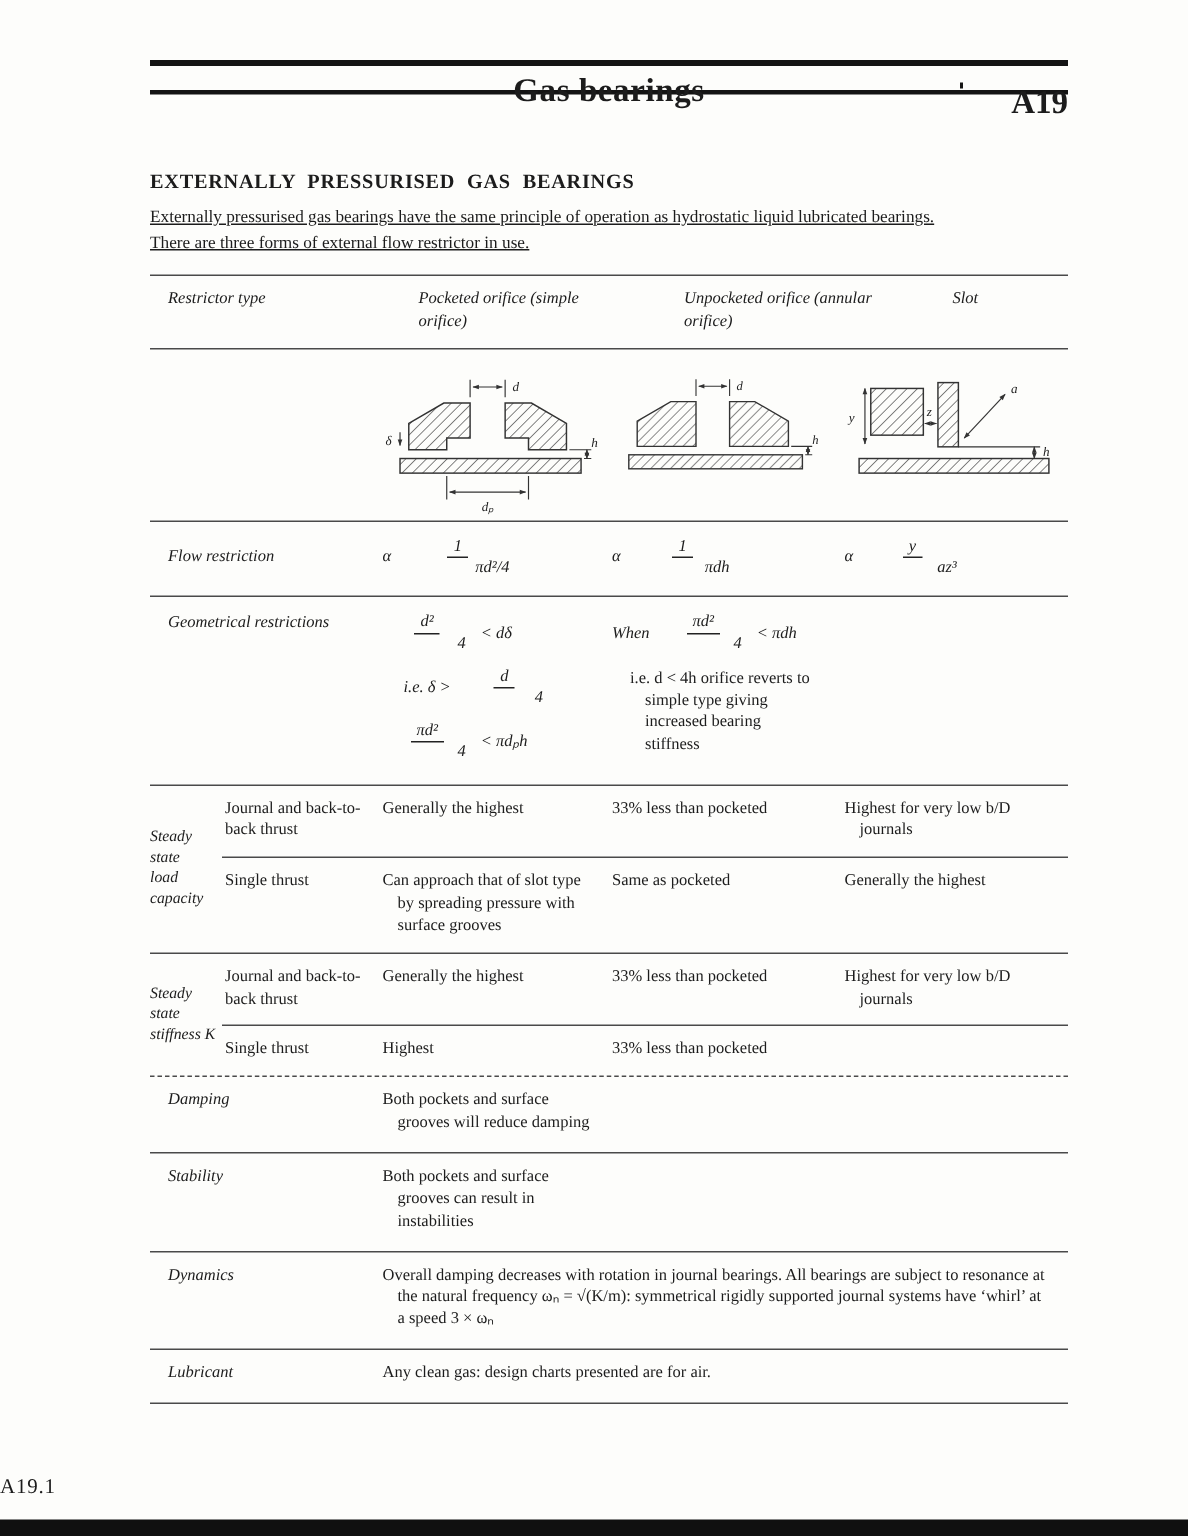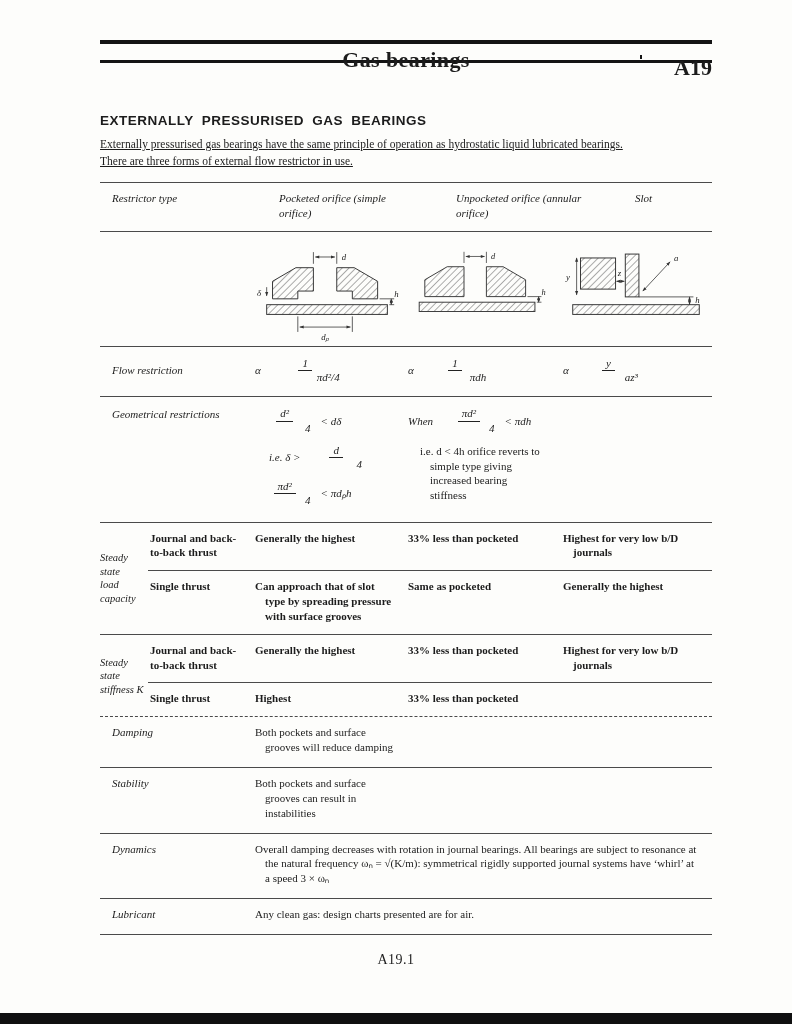--- a/index.html
+++ b/index.html
@@ -15,21 +15,21 @@
   .rule-thick { height:4px; background:#141414; }
   .rule-thick.lower { height:3px; }
   .title-row { position:relative; height:16px; }
   .doc-title { position:absolute; left:0; right:0; text-align:center;
     font-size:22px; font-weight:bold; line-height:32px; letter-spacing:0.4px; }
   .code-box { position:absolute; right:0; top:11px; bottom:1px; display:flex;
     padding-left:32px; border-left:2.5px solid #141414; }
   .page-code { font-size:22px; font-weight:bold; }
 
   
-  .section-heading { margin-top:50px; font-family:Liberation Sans, sans-serif;
+  .section-heading { margin-top:50px; font-family:Liberation Serif, serif;
     font-weight:bold; font-size:13.5px; letter-spacing:0.5px; word-spacing:4px; }
   .intro { margin-top:8px; font-size:11.5px; line-height:1.45;text-decoration:underline; }
   .intro span { display:block; }
 
   
   .gtable { margin-top:13px; font-size:11px; border-bottom:1px solid #4a4a4a; }
   .row, .subrow { display:grid; grid-template-columns:155px 153px 155px 1fr; }
   .row { border-top:1px solid #4a4a4a; }
   .row.span2 { grid-template-columns:155px 1fr; }
   .cell { padding-right:12px; line-height:1.35; }
@@ -44,41 +44,41 @@
   .flow-row { padding:10px 0 12px; align-items:center; }
   .geo-row { padding:10px 0 14px; }
   .simple-row { padding:8px 0 12px; }
   .simple-row.dashed { border-top:1px dashed #4a4a4a; }
   .span-row { padding:8px 0 12px; }
 
   .group { position:relative; border-top:1px solid #4a4a4a; }
   .group-label { position:absolute; left:0; top:50%; transform:translateY(-50%);
     width:50px; font-style:italic; font-size:10.5px; line-height:1.3; }
   .group-label span { display:block; }
-  .subrow { padding:8px 0 10px;font-weight:bold; }
+  .subrow { padding:8px 0 10px; }
   .subrule { border-top:1px solid #4a4a4a; margin-left:48px; }
 
   
   .formula { display:flex; align-items:center; gap:6px; font-style:italic; }
   .frac { display:inline-flex; flex-direction:column; align-items:center;
     line-height:1.2; font-style:italic; }
   .frac .num { border-bottom:1px solid #222; padding:0 4px; }
   .frac .den { padding:0 4px;margin-left:46px; }
   .fline { display:flex; align-items:center; gap:6px; font-style:italic; margin-bottom:9px; }
   .fline:last-child { margin-bottom:0; }
   .fline.indent { margin-left:14px; }
   .note { font-style:normal; margin-left:12px; margin-top:4px;
     padding-left:10px; text-indent:-10px; padding-right:10px; }
 
   
   .diag { display:block; }
   .diag text { font:italic 9px "Liberation Serif", serif; fill:#222; }
 
   
-  .footer { position:absolute; left:0; right:0; top:952px; text-align:center;
+  .footer { position:absolute; left:0; right:0; top:984px; text-align:left;
     font-size:14px; letter-spacing:0.5px; }
   .scan-bar { position:absolute; left:0; right:0; bottom:0; height:11px; background:#101010; }
 </style>
 </head>
 <body>
 
 <div class="content">
 
   <div class="masthead">
     <div class="rule-thick"></div>

